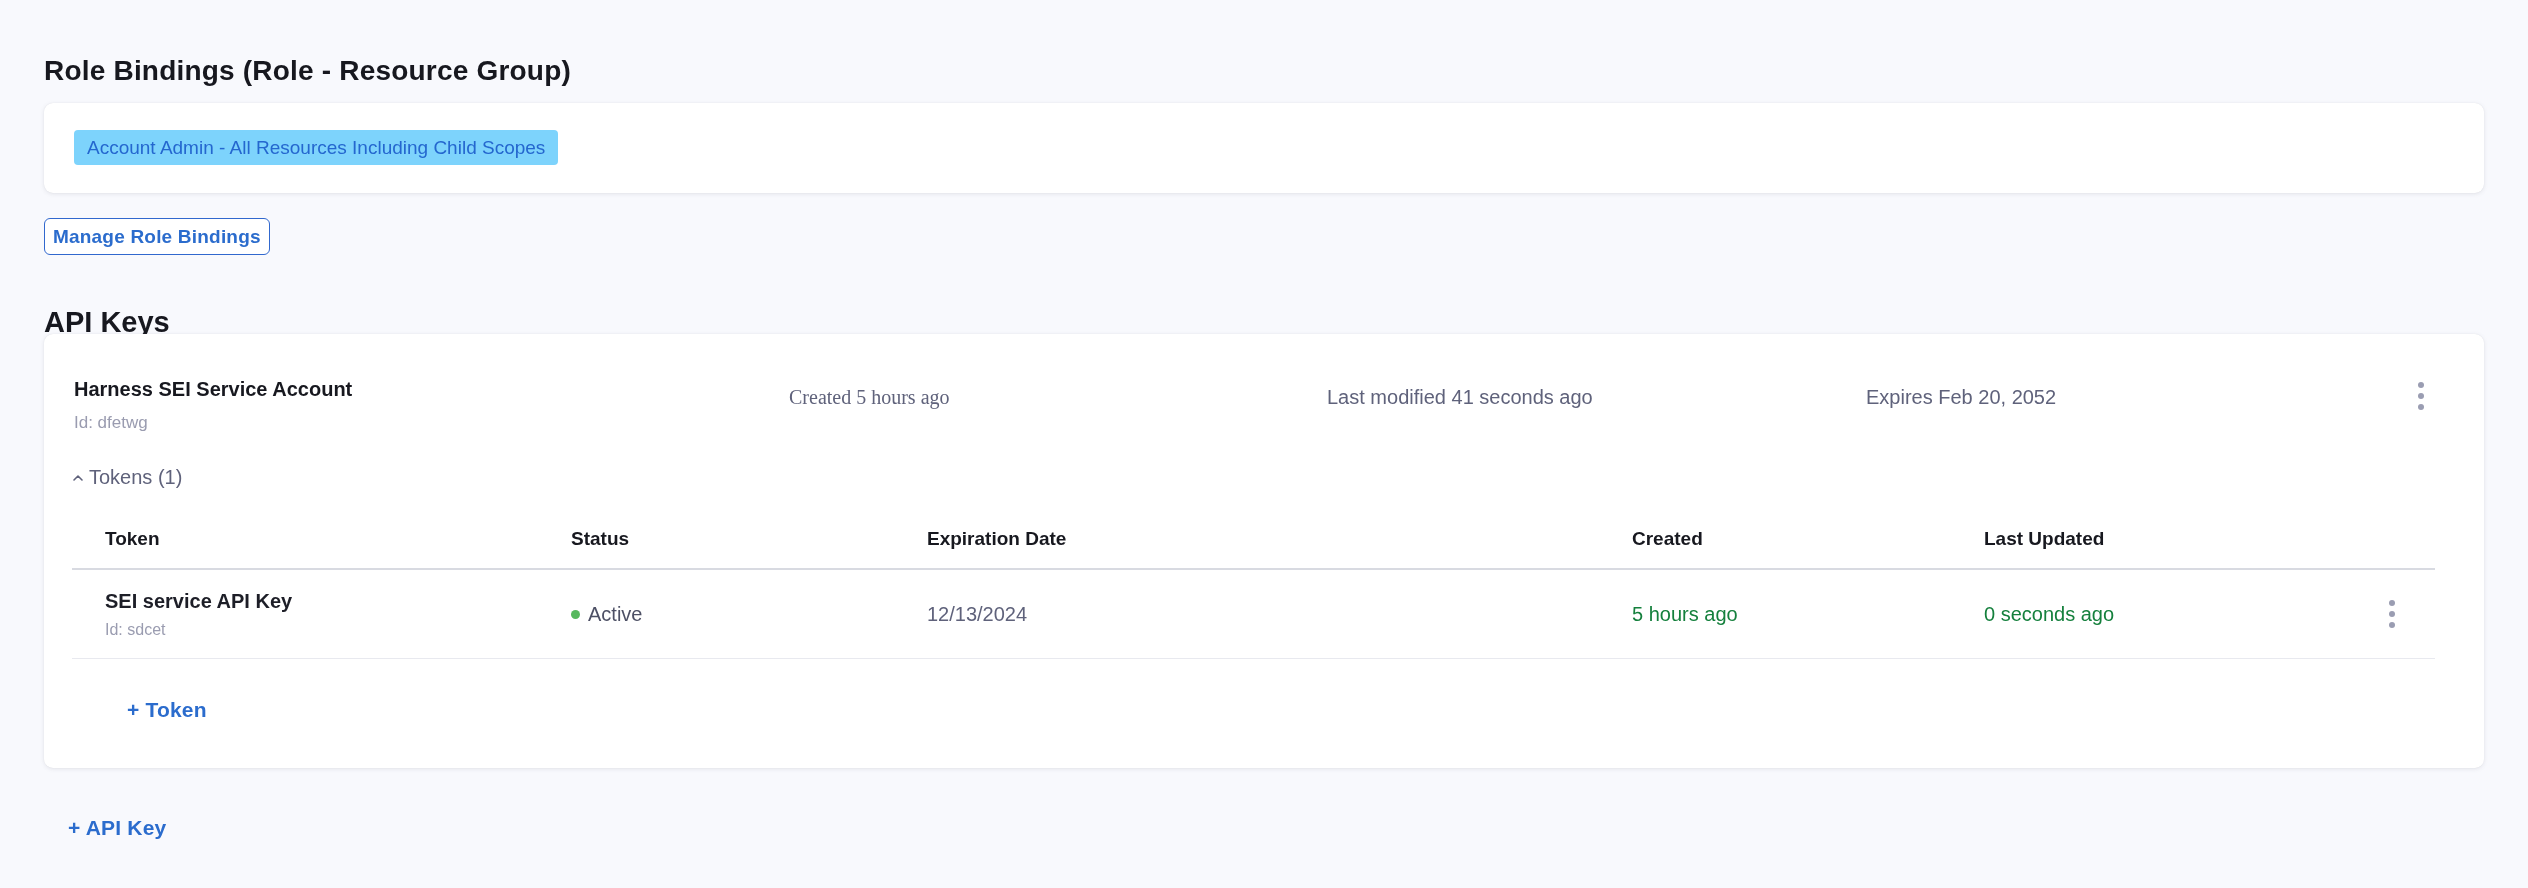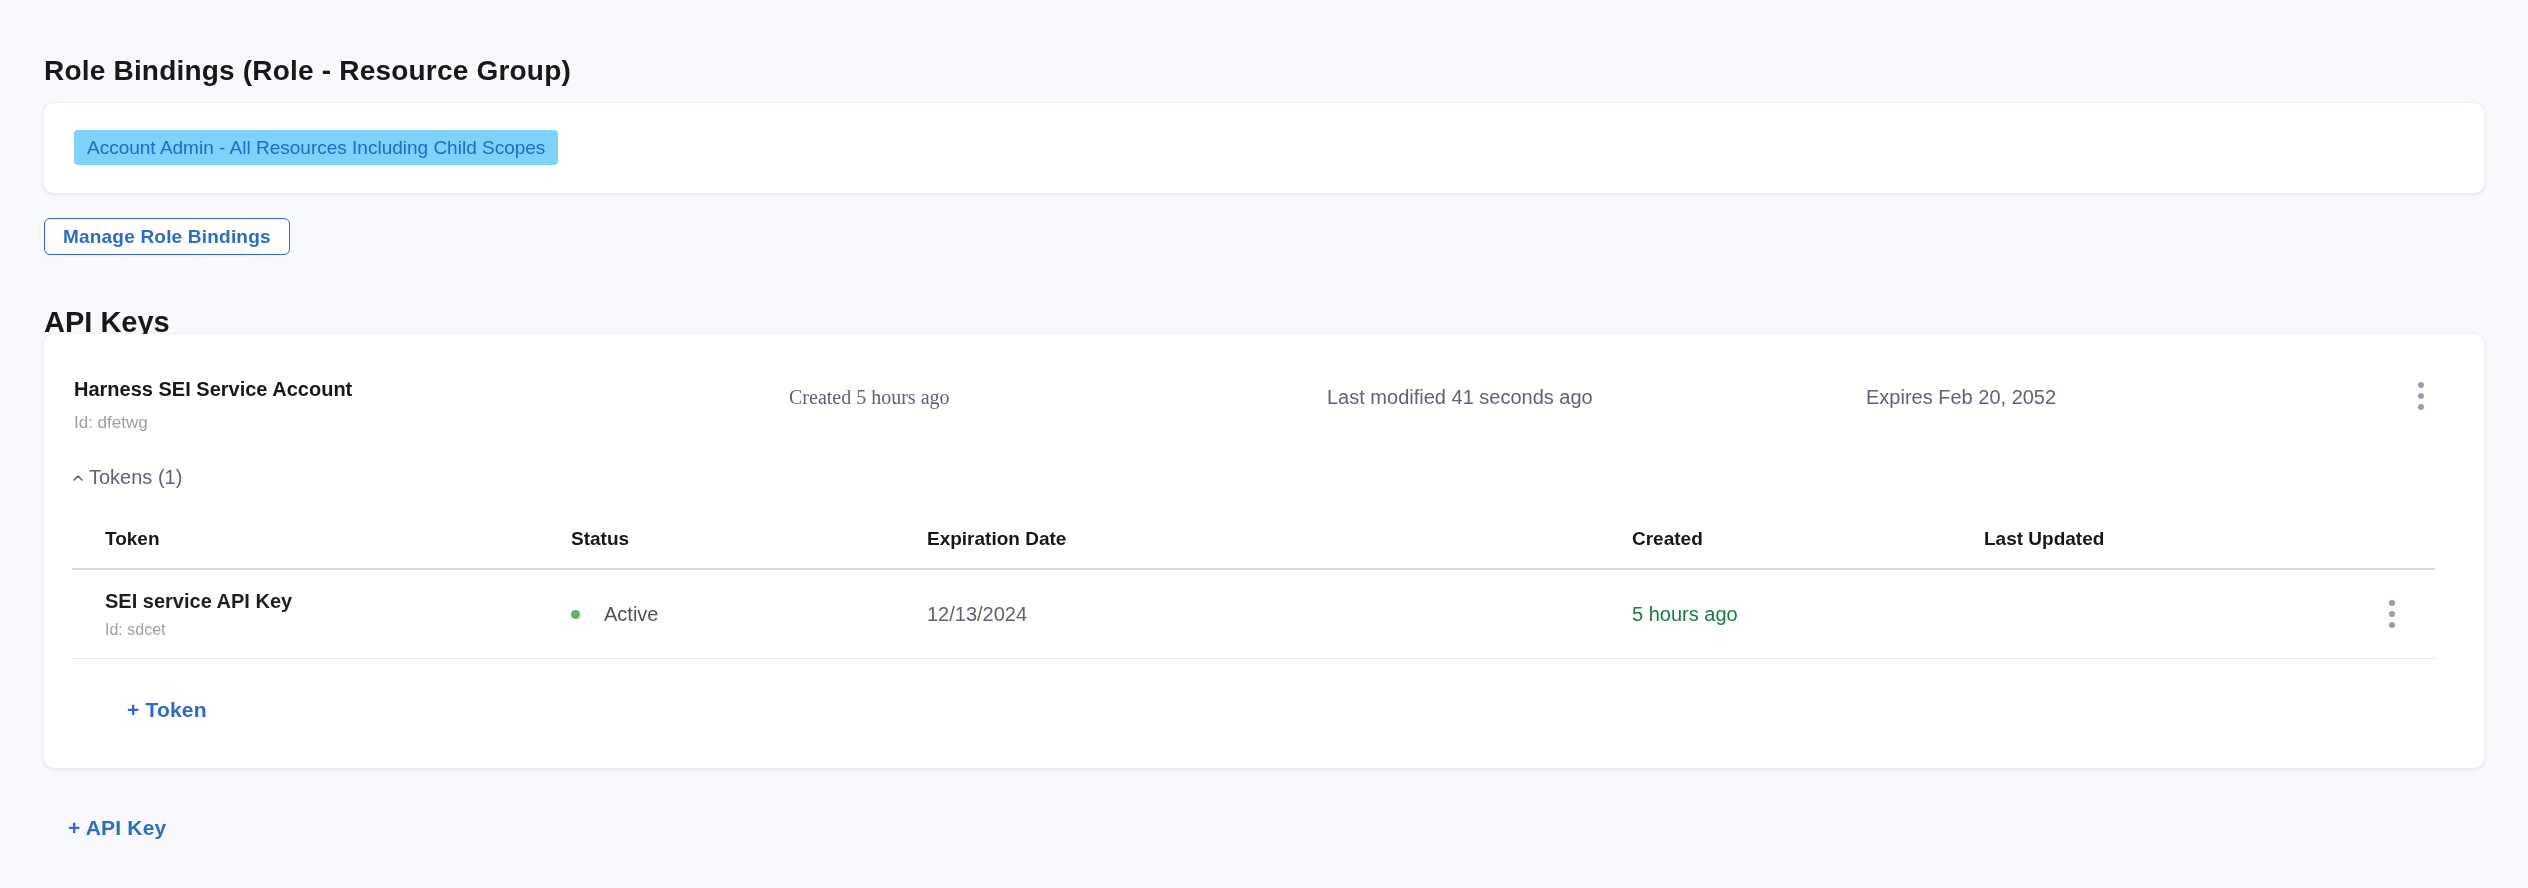--- a/index.html
+++ b/index.html
@@ -20,21 +20,21 @@
   }
   .card-role-bindings{top:103px;height:90px;}
   .role-badge{
     position:absolute;left:30px;top:27px;
     display:inline-block;background:#7dd3fc;color:#2467cf;
     font-size:19px;line-height:19px;padding:8px 13px;border-radius:4px;
     cursor:pointer;
   }
   .manage-btn{
     position:absolute;left:44px;top:218px;height:37px;box-sizing:border-box;
-    display:inline-flex;align-items:center;padding:0 18px;
+    display:inline-flex;align-items:center;padding:0 8px;
     background:#ffffff;border:1.5px solid #3168ce;border-radius:6px;
     color:#2b6ccd;font-size:19px;font-weight:700;font-family:inherit;
     cursor:pointer;letter-spacing:.2px;
   }
   .section-heading{
     position:absolute;left:44px;top:282px;
     font-size:29px;font-weight:700;color:#17181f;
   }
   .card-api-keys{top:334px;height:434px;}
 
@@ -67,21 +67,21 @@
     display:grid;
     grid-template-columns:499px 356px 705px 352px 420px 1fr;
     align-items:center;
   }
   .t-head{height:58px;border-bottom:2px solid #d8dae1;font-size:19px;font-weight:700;color:#17181f;}
   .t-head .cell:first-child{padding-left:33px;}
   .t-row{height:88px;border-bottom:1px solid #e8e9ef;font-size:20px;}
   .t-row .cell-token{padding-left:33px;}
   .row-name{font-size:20px;font-weight:700;color:#1d1e27;}
   .row-id{font-size:16px;color:#9a9cb0;margin-top:8px;}
-  .status-cell{display:flex;align-items:center;gap:24px;color:#4d5065;}
+  .status-cell{display:flex;align-items:center;gap:8px;color:#4d5065;}
   .status-dot{width:9px;height:9px;border-radius:50%;background:#57b85e;flex:0 0 auto;}
   .cell-exp{color:#5f627b;}
   .cell-created,.cell-updated{color:#15803d;}
 
   .link-btn{
     position:absolute;background:none;border:none;padding:4px 6px;
     color:#2b6ccd;font-size:21px;font-weight:700;font-family:inherit;cursor:pointer;
     letter-spacing:.2px;
   }
   .add-token{left:77px;top:360px;}
@@ -136,20 +136,21 @@
       <div class="cell cell-token">
         <div class="row-name">SEI service API Key</div>
         <div class="row-id">Id: sdcet</div>
       </div>
       <div class="cell status-cell">
         <span class="status-dot"></span>
         <span>Active</span>
       </div>
       <div class="cell cell-exp">12/13/2024</div>
       <div class="cell cell-created">5 hours ago</div>
+      <div class="cell cell-updated">0 seconds ago</div>
       <div class="kebab kebab-row">
         <span class="dot"></span>
         <span class="dot"></span>
         <span class="dot"></span>
       </div>
     </div>
   </div>
 
   <button class="link-btn add-token">+ Token</button>
 </section>

